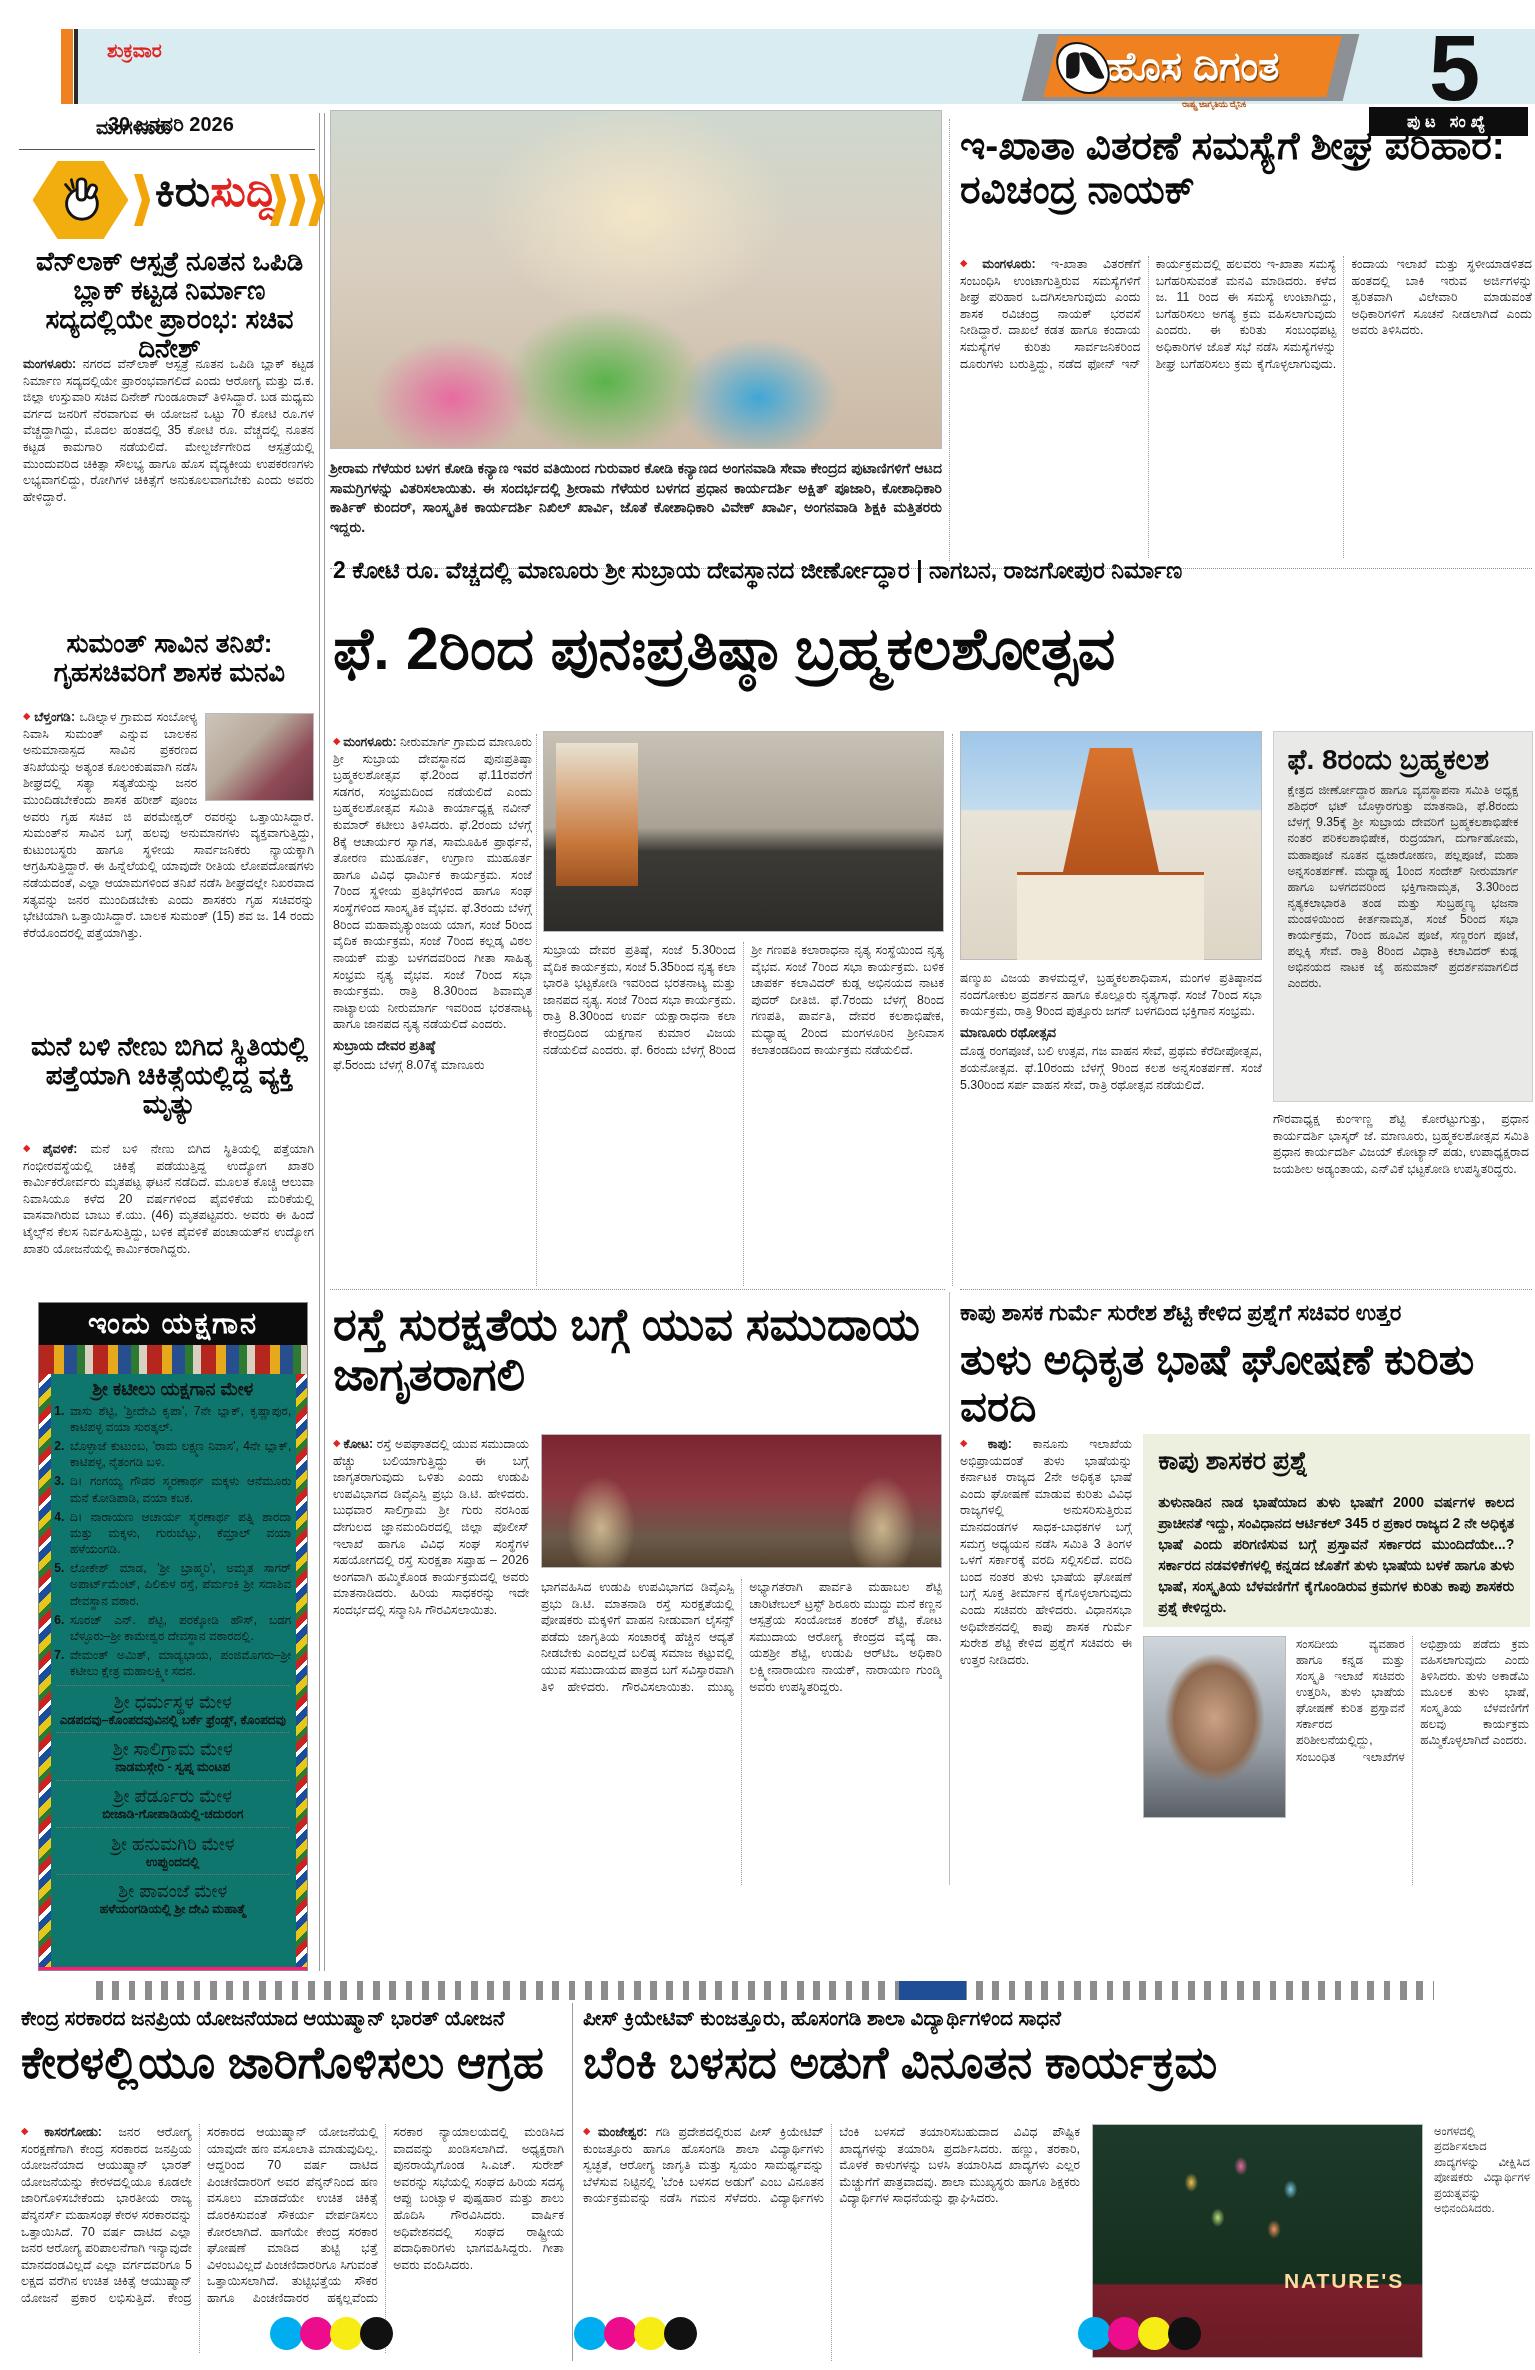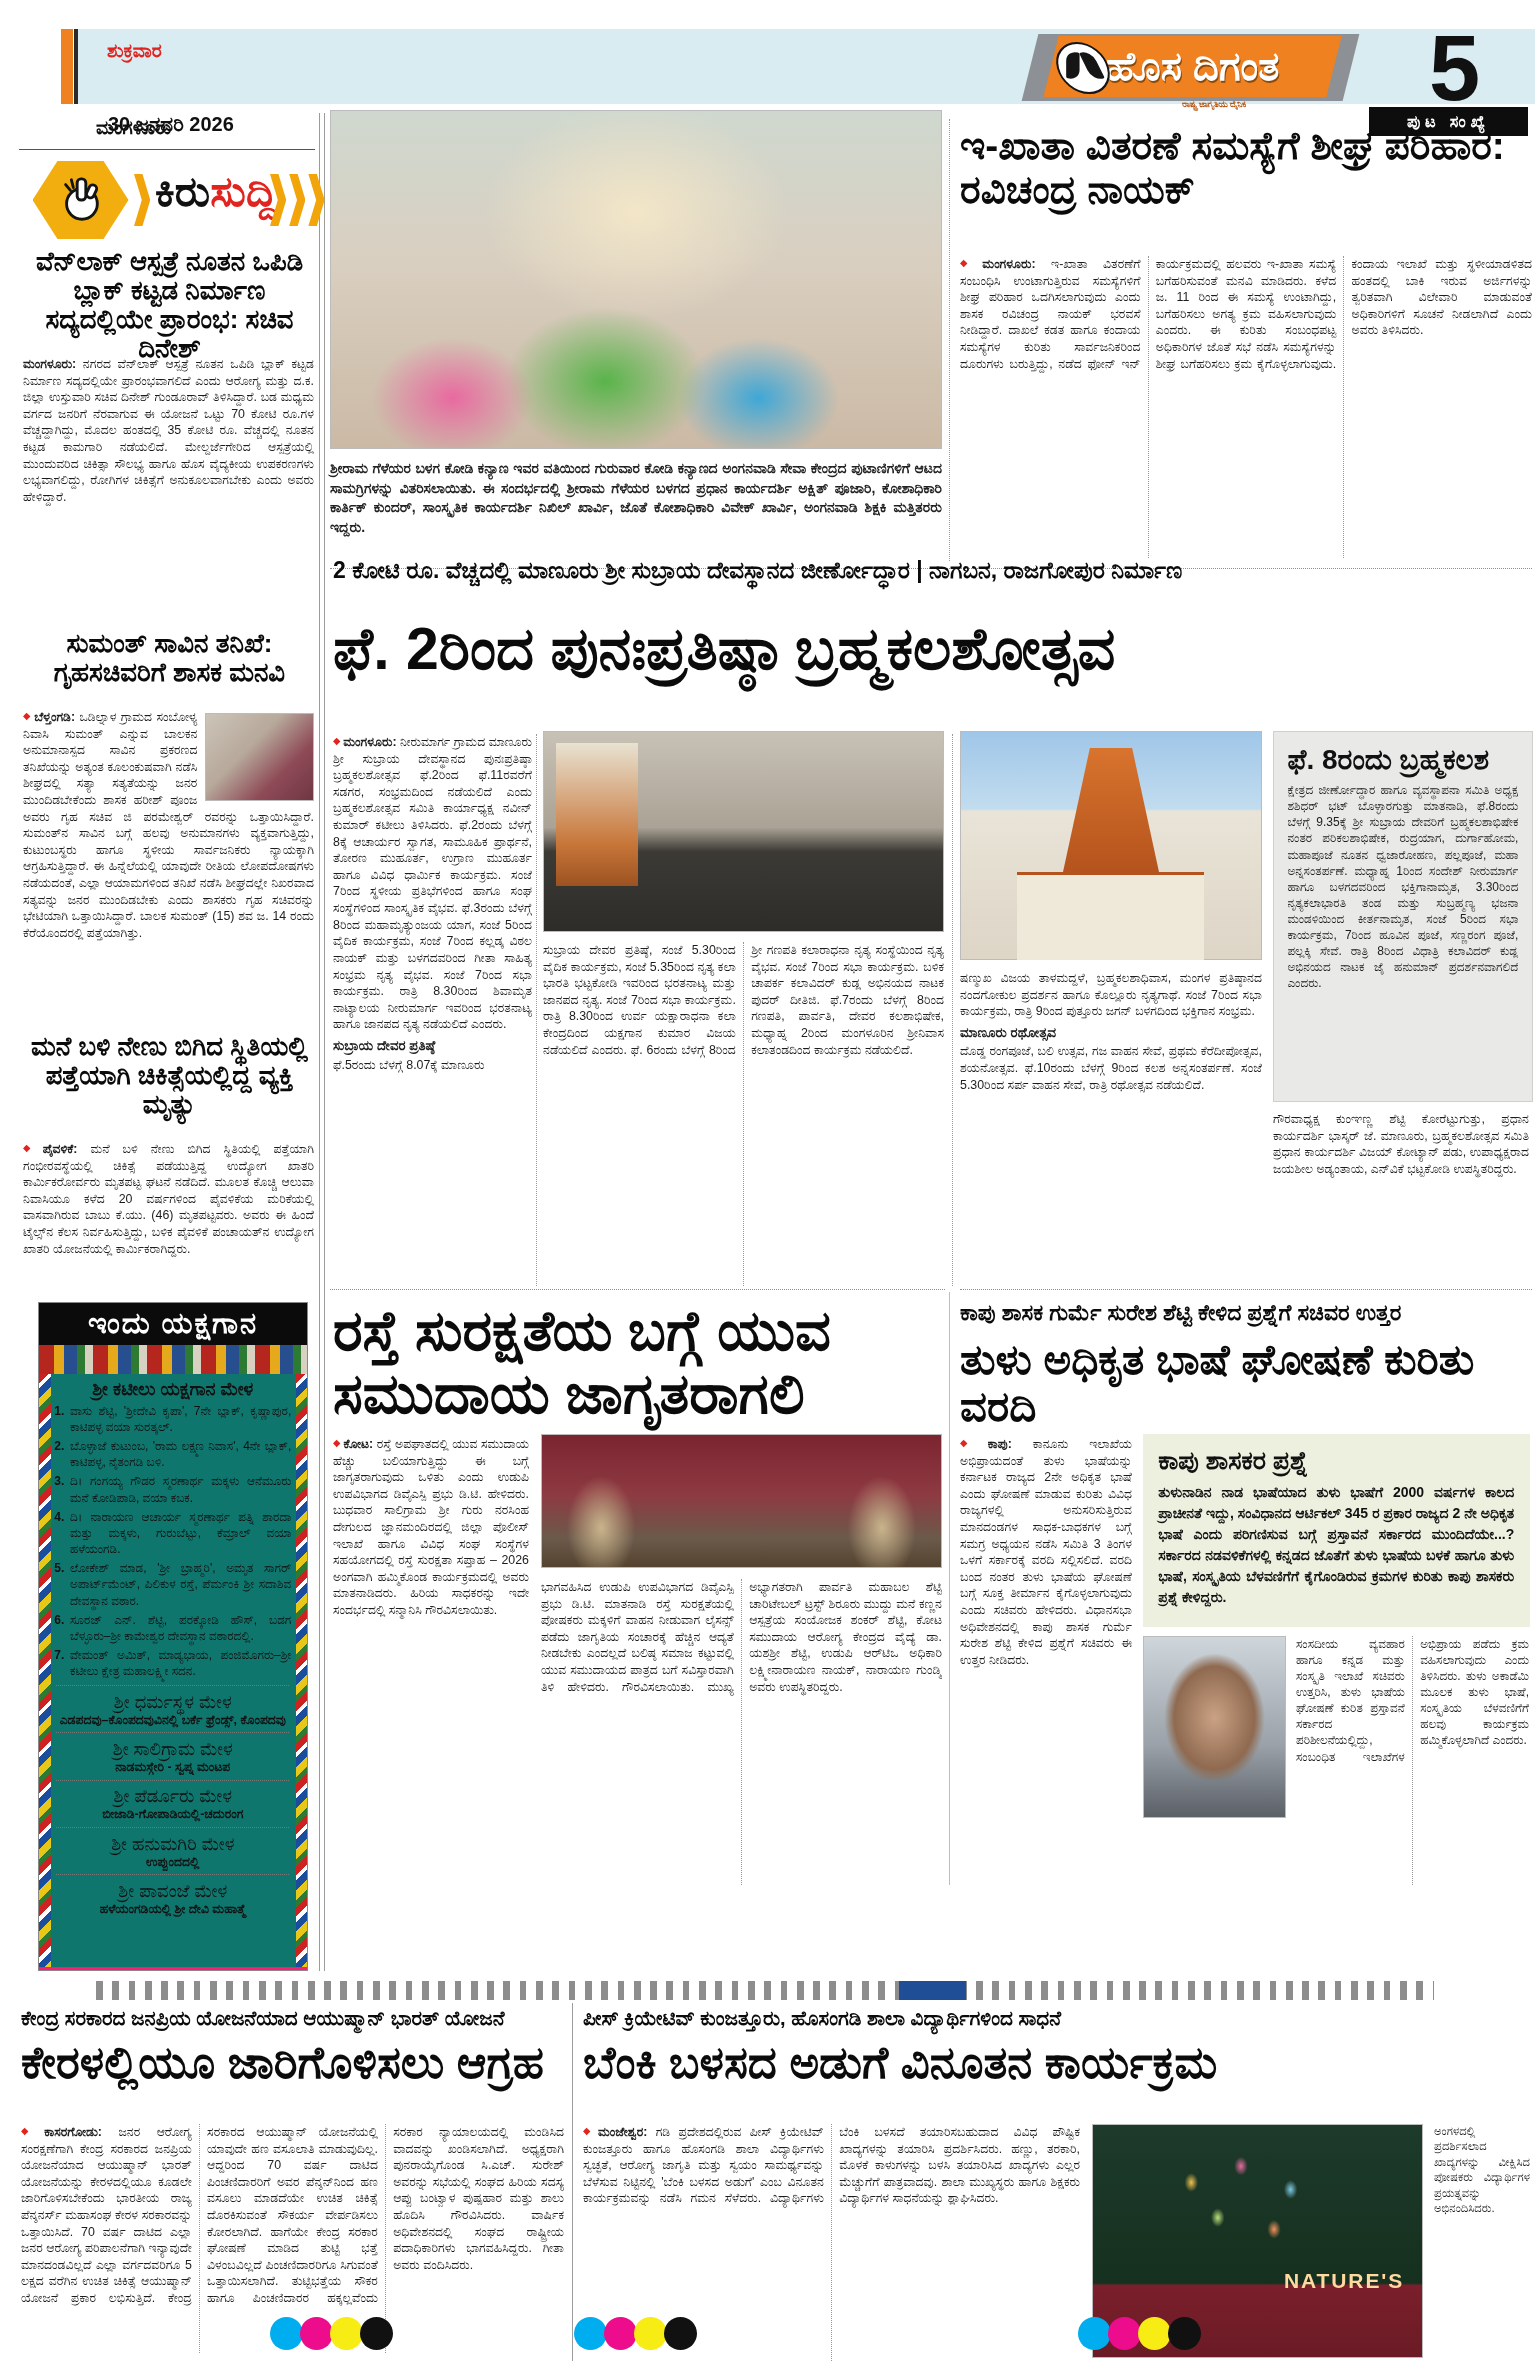--- a/index.html
+++ b/index.html
@@ -50,21 +50,21 @@
   .yak-item{font-size:12px;line-height:1.35;text-align:justify;margin:2.9px 0;display:flex;}
   .yak-item .no{font-weight:800;margin-right:5.7px;}
   .mela-name{font-size:18px;font-weight:400;text-align:center;margin-top:3.8px;}
   .mela-venue{font-size:12.4px;font-weight:700;text-align:center;}
   .dotsep{border-top:1.9px dotted #777;margin:5.7px 1.9px;}
   .pinkline{background:#ff1a75;height:2.9px;}
   
   .graybox{background:#e9e9e7;border:1px solid #cfcfcb;padding:11.5px 13.4px;}
   .graybox .t{font-size:28px;font-weight:900;margin-bottom:5.7px;}
   .greenbox{background:#eef0df;padding:11.5px 15.3px;}
-  .greenbox .t{font-size:25px;font-weight:900;margin-bottom:6px;}
+  .greenbox .t{font-size:25px;font-weight:900;margin-bottom:16px;}
   .greenbox .b{font-size:14px;font-weight:700;line-height:1.5;text-align:justify;}
   .ticker{background:repeating-linear-gradient(90deg,#8d8d8d 0 6.7px,transparent 6.7px 16.3px);}
   .dot{width:33px;height:33px;border-radius:50%;display:inline-block;margin-right:-2.9px;}
   .natures{color:#ffd9a0;font-weight:900;font-size:21px;letter-spacing:1.9px;}
 </style>
 </head>
 <body>
 
 <div id="page">
 
@@ -230,21 +230,21 @@
     <span>ದೊಡ್ಡ ರಂಗಪೂಜೆ, ಬಲಿ ಉತ್ಸವ, ಗಜ ವಾಹನ ಸೇವೆ, ಪ್ರಥಮ ಕೆರೆದೀಪೋತ್ಸವ, ಶಯನೋತ್ಸವ. ಫೆ.10ರಂದು ಬೆಳಗ್ಗೆ 9ರಿಂದ ಕಲಶ ಅನ್ನಸಂತರ್ಪಣೆ. ಸಂಜೆ 5.30ರಿಂದ ಸರ್ಪ ವಾಹನ ಸೇವೆ, ರಾತ್ರಿ ರಥೋತ್ಸವ ನಡೆಯಲಿದೆ.</span>
   </div>
 
   <div class="abs graybox" style="left:1273px;top:731px;width:231px;height:346px;overflow:hidden;">
     <div class="t">ಫೆ. 8ರಂದು ಬ್ರಹ್ಮಕಲಶ</div>
     <div class="body" style="font-size:12px;">ಕ್ಷೇತ್ರದ ಜೀರ್ಣೋದ್ಧಾರ ಹಾಗೂ ವ್ಯವಸ್ಥಾಪನಾ ಸಮಿತಿ ಅಧ್ಯಕ್ಷ ಶಶಿಧರ್ ಭಟ್ ಬೊಳ್ಳಾರಗುತ್ತು ಮಾತನಾಡಿ, ಫೆ.8ರಂದು ಬೆಳಗ್ಗೆ 9.35ಕ್ಕೆ ಶ್ರೀ ಸುಬ್ರಾಯ ದೇವರಿಗೆ ಬ್ರಹ್ಮಕಲಶಾಭಿಷೇಕ ನಂತರ ಪರಿಕಲಶಾಭಿಷೇಕ, ರುದ್ರಯಾಗ, ದುರ್ಗಾಹೋಮ, ಮಹಾಪೂಜೆ ನೂತನ ಧ್ವಜಾರೋಹಣ, ಪಲ್ಲಪೂಜೆ, ಮಹಾ ಅನ್ನಸಂತರ್ಪಣೆ. ಮಧ್ಯಾಹ್ನ 1ರಿಂದ ಸಂದೇಶ್ ನೀರುಮಾರ್ಗ ಹಾಗೂ ಬಳಗದವರಿಂದ ಭಕ್ತಿಗಾನಾಮೃತ, 3.30ರಿಂದ ನೃತ್ಯಕಲಾಭಾರತಿ ತಂಡ ಮತ್ತು ಸುಬ್ರಹ್ಮಣ್ಯ ಭಜನಾ ಮಂಡಳಿಯಿಂದ ಕೀರ್ತನಾಮೃತ, ಸಂಜೆ 5ರಿಂದ ಸಭಾ ಕಾರ್ಯಕ್ರಮ, 7ರಿಂದ ಹೂವಿನ ಪೂಜೆ, ಸಣ್ಣರಂಗ ಪೂಜೆ, ಪಲ್ಲಕ್ಕಿ ಸೇವೆ. ರಾತ್ರಿ 8ರಿಂದ ವಿಧಾತ್ರಿ ಕಲಾವಿದರ್ ಕುಡ್ಲ ಅಭಿನಯದ ನಾಟಕ ಜೈ ಹನುಮಾನ್ ಪ್ರದರ್ಶನವಾಗಲಿದೆ ಎಂದರು.</div>
   </div>
   <div class="abs body" style="left:1273px;top:1111px;width:256px;height:174px;">ಗೌರವಾಧ್ಯಕ್ಷ ಕುಂಞಣ್ಣ ಶೆಟ್ಟಿ ಕೋರೆಟ್ಟುಗುತ್ತು, ಪ್ರಧಾನ ಕಾರ್ಯದರ್ಶಿ ಭಾಸ್ಕರ್ ಜೆ. ಮಾಣೂರು, ಬ್ರಹ್ಮಕಲಶೋತ್ಸವ ಸಮಿತಿ ಪ್ರಧಾನ ಕಾರ್ಯದರ್ಶಿ ವಿಜಯ್ ಕೋಟ್ಯಾನ್ ಪಡು, ಉಪಾಧ್ಯಕ್ಷರಾದ ಜಯಶೀಲ ಅಡ್ಯಂತಾಯ, ಎನ್‌ವಿಕೆ ಭಟ್ಟಕೋಡಿ ಉಪಸ್ಥಿತರಿದ್ದರು.</div>
 
   <div class="abs dotrule" style="left:330px;top:1289px;width:615px;"></div>
-  <div class="abs hl" style="left:333px;top:1300px;width:612px;font-size:56px;">ರಸ್ತೆ ಸುರಕ್ಷತೆಯ ಬಗ್ಗೆ ಯುವ ಸಮುದಾಯ ಜಾಗೃತರಾಗಲಿ</div>
+  <div class="abs hl" style="left:333px;top:1300px;width:612px;font-size:45px;">ರಸ್ತೆ ಸುರಕ್ಷತೆಯ ಬಗ್ಗೆ ಯುವ ಸಮುದಾಯ ಜಾಗೃತರಾಗಲಿ</div>
 
   <div class="abs body" style="left:333px;top:1436px;width:196px;height:449px;">
     <span class="mk">◆</span><b class="byl">ಕೋಟ:</b>
     <span>ರಸ್ತೆ ಅಪಘಾತದಲ್ಲಿ ಯುವ ಸಮುದಾಯ ಹೆಚ್ಚು ಬಲಿಯಾಗುತ್ತಿದ್ದು ಈ ಬಗ್ಗೆ ಜಾಗೃತರಾಗುವುದು ಒಳಿತು ಎಂದು ಉಡುಪಿ ಉಪವಿಭಾಗದ ಡಿವೈಎಸ್ಪಿ ಪ್ರಭು ಡಿ.ಟಿ. ಹೇಳಿದರು. ಬುಧವಾರ ಸಾಲಿಗ್ರಾಮ ಶ್ರೀ ಗುರು ನರಸಿಂಹ ದೇಗುಲದ ಜ್ಞಾನಮಂದಿರದಲ್ಲಿ ಜಿಲ್ಲಾ ಪೊಲೀಸ್ ಇಲಾಖೆ ಹಾಗೂ ವಿವಿಧ ಸಂಘ ಸಂಸ್ಥೆಗಳ ಸಹಯೋಗದಲ್ಲಿ ರಸ್ತೆ ಸುರಕ್ಷತಾ ಸಪ್ತಾಹ – 2026 ಅಂಗವಾಗಿ ಹಮ್ಮಿಕೊಂಡ ಕಾರ್ಯಕ್ರಮದಲ್ಲಿ ಅವರು ಮಾತನಾಡಿದರು. ಹಿರಿಯ ಸಾಧಕರನ್ನು ಇದೇ ಸಂದರ್ಭದಲ್ಲಿ ಸನ್ಮಾನಿಸಿ ಗೌರವಿಸಲಾಯಿತು.</span>
   </div>
   <div class="photo" style="left:541px;top:1434px;width:401px;height:134px;background:
       radial-gradient(57px 86px at 15% 70%, #c9b48c 0%, transparent 60%),
       radial-gradient(57px 86px at 85% 70%, #c9b48c 0%, transparent 60%),
       linear-gradient(180deg,#7a2430 0%,#8e3a42 45%,#6b5a4a 78%,#54422f 100%);"></div>
   <div class="abs body cols2" style="left:541px;top:1579px;width:401px;height:306px;">

